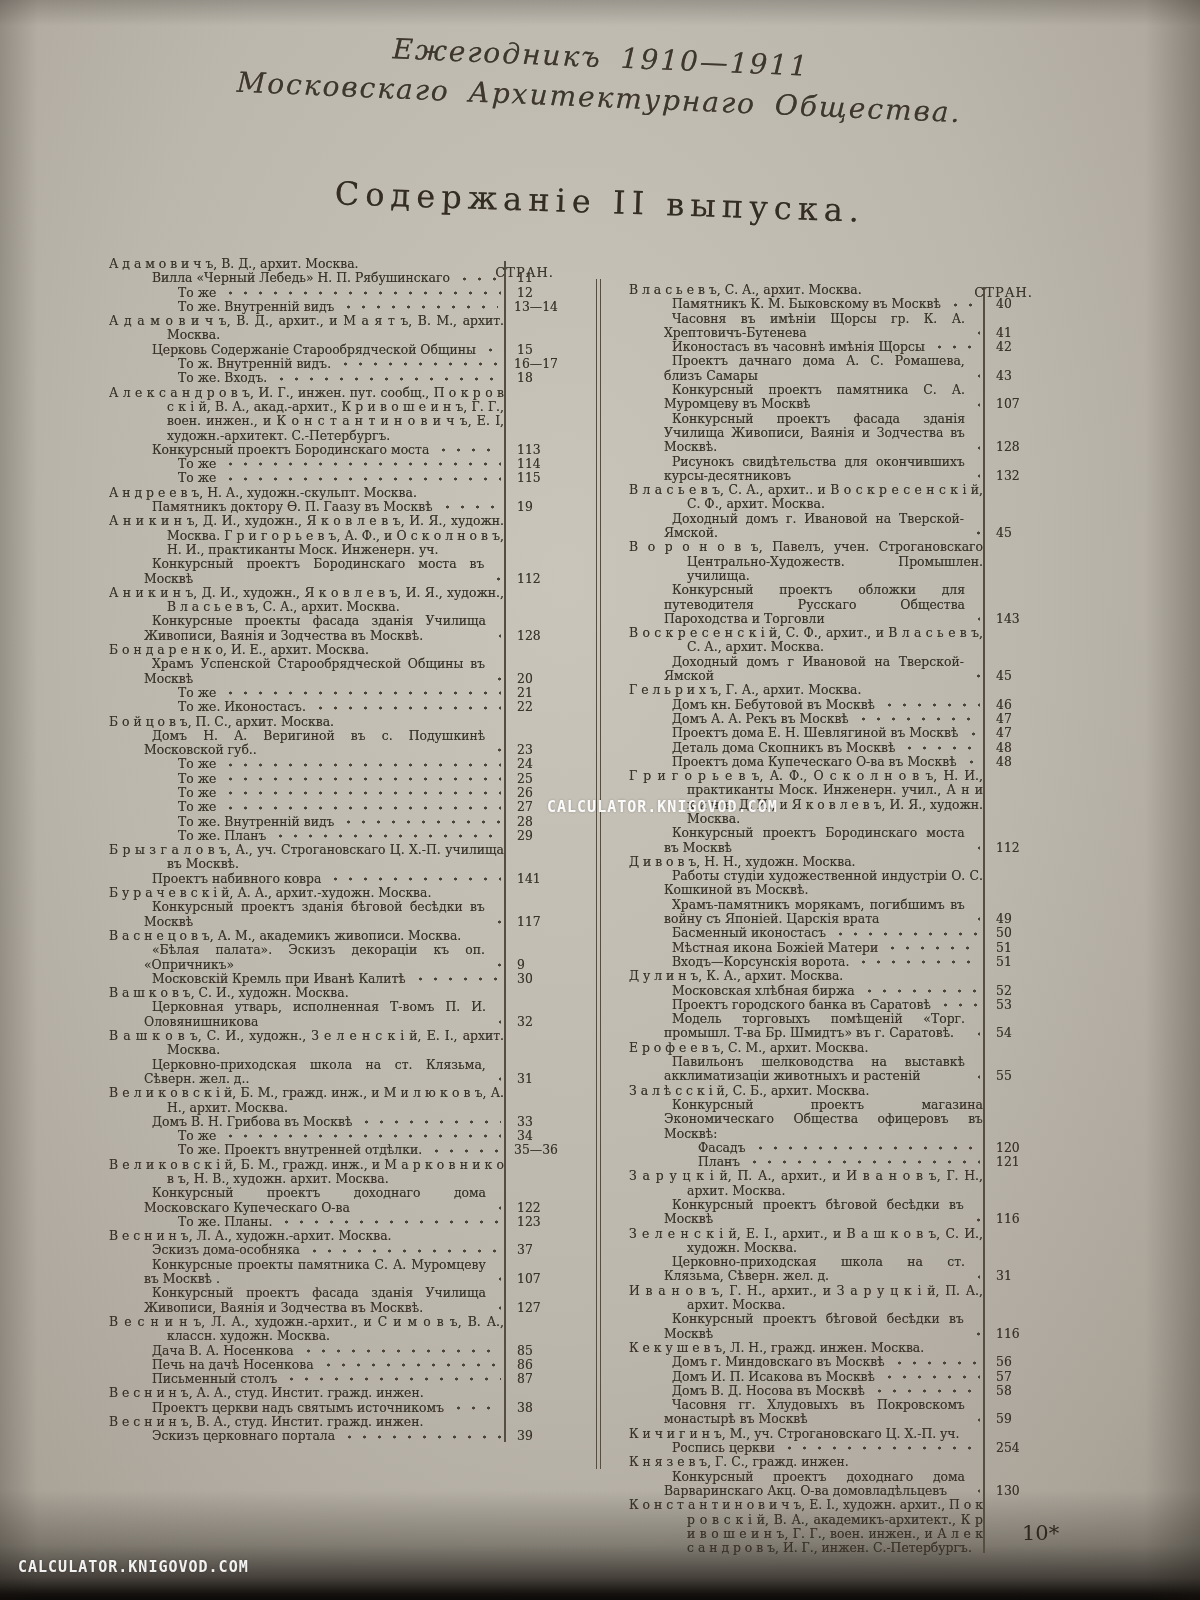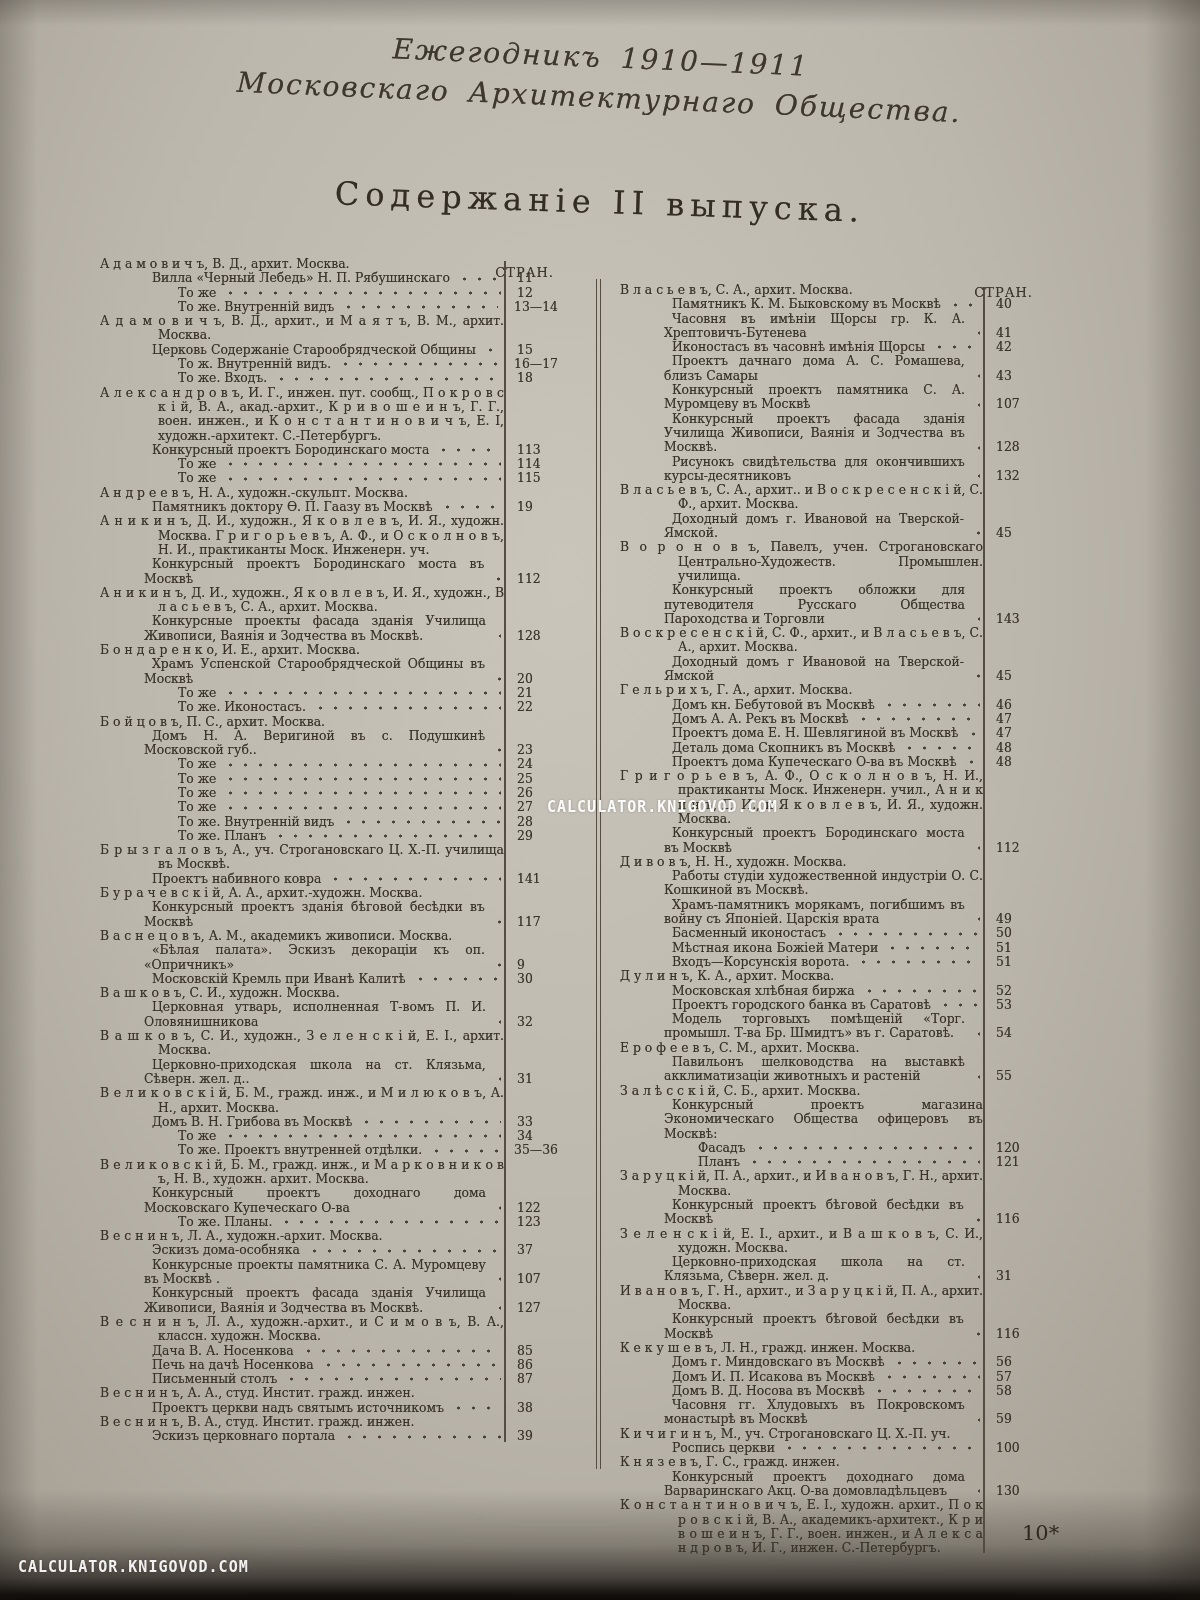--- a/index.html
+++ b/index.html
@@ -40,21 +40,21 @@
   }
   .gutter-head{
     position:absolute;right:4px;font-size:13px;letter-spacing:1px;
     text-transform:uppercase;color:#3c362c;
   }
   .col-left .gutter-head{top:9px;}
   .col-right .gutter-head{top:3px;}
 
   .row{display:flex;align-items:flex-end;}
   .row .txt{text-align:justify;min-width:0;}
-  .row.author .txt{flex:1 1 auto;padding-left:58px;text-indent:-58px;}
+  .row.author .txt{flex:1 1 auto;padding-left:58px;text-indent:-58px;margin-left:9px;}
   .row.work .txt{flex:0 1 auto;padding-left:44px;text-indent:8px;}
   .row.toje .txt{flex:0 1 auto;padding-left:44px;text-indent:34px;}
   .lead{
     flex:1 1 10px;align-self:flex-end;height:12px;margin:0 3px 1px 7px;min-width:8px;
     background-image:radial-gradient(circle,#4a4336 1.25px,rgba(0,0,0,0) 1.8px);
     background-size:15px 12px;background-position:0 100%;background-repeat:repeat-x;
   }
   .num{flex:0 0 54px;box-sizing:border-box;padding-left:13px;white-space:nowrap;}
 
   
@@ -606,21 +606,21 @@
           <span class="lead"></span>
           <div class="num">59</div>
         </div>
         <div class="row author">
           <div class="txt">К и ч и г и н ъ, М., уч. Строгановскаго Ц. Х.-П. уч.</div>
           <div class="num"></div>
         </div>
         <div class="row work">
           <div class="txt">Роспись церкви</div>
           <span class="lead"></span>
-          <div class="num">100</div>
+          <div class="num">254</div>
         </div>
         <div class="row author">
           <div class="txt">К н я з е в ъ, Г. С., гражд. инжен.</div>
           <div class="num"></div>
         </div>
         <div class="row work">
           <div class="txt">Конкурсный проектъ доходнаго дома Варваринскаго Акц. О-ва домовладѣльцевъ</div>
           <span class="lead"></span>
           <div class="num">130</div>
         </div>

